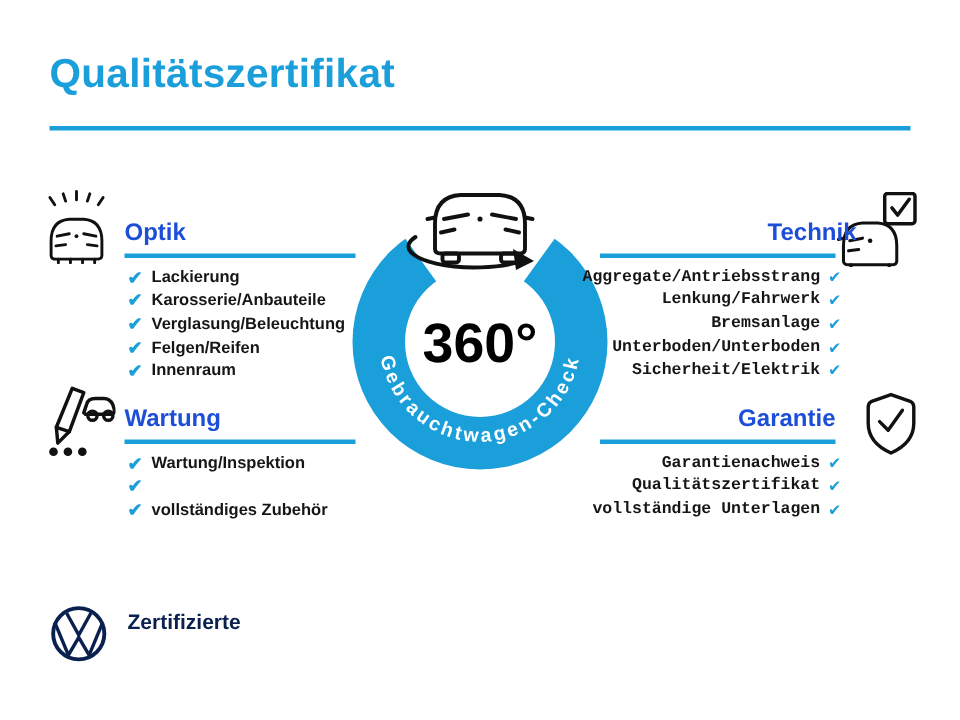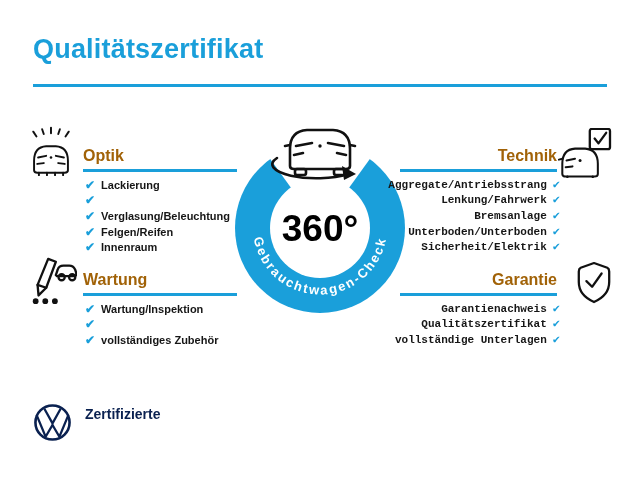--- a/index.html
+++ b/index.html
@@ -8,21 +8,21 @@
     font-family:"Liberation Sans",sans-serif;color:#161616;
   }
   
   .page-title{
     position:absolute;left:33px;top:34px;margin:0;
     font-size:27px;font-weight:bold;color:#1A9FDA;letter-spacing:.2px;
   }
   .title-rule{position:absolute;left:33px;top:84px;width:574px;height:3px;background:#1A9FDA;}
 
   
-  .sec-head{position:absolute;margin:0;font-size:16px;font-weight:bold;color:#a16207;}
+  .sec-head{position:absolute;margin:0;font-size:16px;font-weight:bold;color:#1d4ed8;}
   .sec-rule{position:absolute;height:2.5px;background:#1A9FDA;}
   .sec-list{position:absolute;margin:0;padding:0;list-style:none;font-size:11px;font-weight:bold;color:#161616;}
   .sec-list li{display:flex;align-items:center;height:15.6px;white-space:nowrap;}
   .sec-list.right li{justify-content:flex-end;font-family:Liberation Mono, monospace;}
   .chk{color:#1A9FDA;font-size:12px;line-height:1;}
   .sec-list.left .chk{margin-right:6px;}
   .sec-list.right .chk{margin-left:6px;}
   .align-r{text-align:right;}
 
   .icon{position:absolute;}
@@ -83,20 +83,21 @@
   </svg>
   <h2 class="sec-head" style="left:83px;top:147px">Optik</h2>
   <div class="sec-rule" style="left:83px;top:169px;width:154px"></div>
   <ul class="sec-list left" style="left:85px;top:177px">
     <li>
         <span class="chk">✔</span>
         <span>Lackierung</span>
       </li>
     <li>
         <span class="chk">✔</span>
+        <span>Karosserie/Anbauteile</span>
       </li>
     <li>
         <span class="chk">✔</span>
         <span>Verglasung/Beleuchtung</span>
       </li>
     <li>
         <span class="chk">✔</span>
         <span>Felgen/Reifen</span>
       </li>
     <li>
@@ -110,21 +111,21 @@
       <path d="M 5,43 L 5,31 Q 5,14 20,13 L 32,13 Q 47,14 47,31 L 47,43 Q 47,46 43,46 L 9,46 Q 5,46 5,43 Z"></path>
       <path d="M 10,27 L 20,25"></path>
       <circle class="dot" cx="26" cy="27" r="1.8"></circle>
       <path d="M 9,35 L 17,34"></path>
       <path d="M 5,25 L 1,26"></path>
       <path d="M 11,46 L 11,50 M 41,46 L 41,50"></path>
     </g>
     <rect x="33" y="1" width="21" height="21" rx="2" fill="#fff"></rect>
     <path d="M 38,11 L 42,16 L 50,5"></path>
   </svg>
-  <h2 class="sec-head align-r" style="right:83px;top:147px">Technik</h2>
+  <h2 class="sec-head align-r" style="right:69px;top:147px">Technik</h2>
   <div class="sec-rule" style="left:400px;top:169px;width:157px"></div>
   <ul class="sec-list right" style="right:80px;top:177px;width:200px">
     <li>
         <span>Aggregate/Antriebsstrang</span>
         <span class="chk">✔</span>
       </li>
     <li>
         <span>Lenkung/Fahrwerk</span>
         <span class="chk">✔</span>
       </li>

